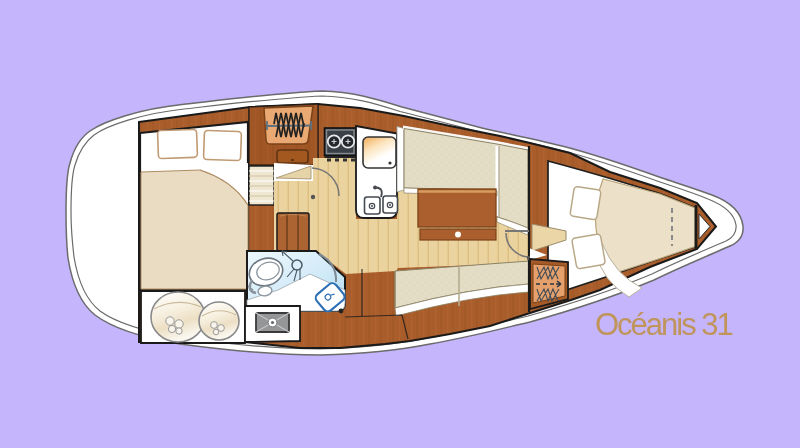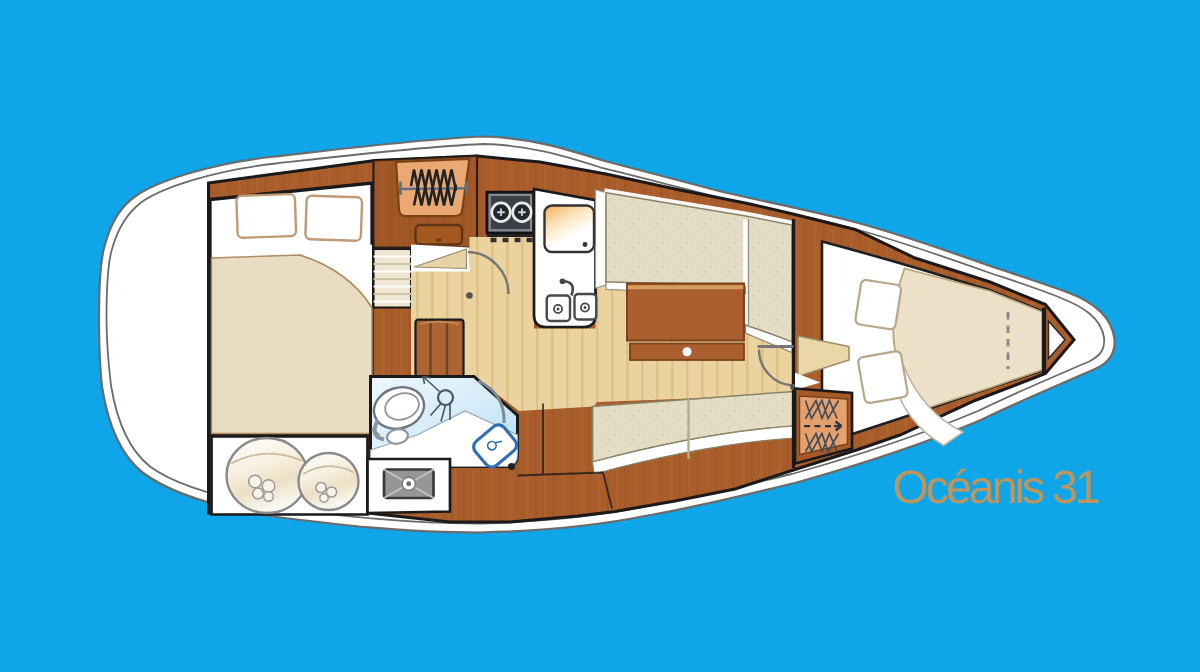--- a/index.html
+++ b/index.html
@@ -1,16 +1,16 @@
 <!DOCTYPE html>
 <html><head>
 <meta charset="utf-8">
 <style>
 html,body{margin:0;padding:0;background:#ffffff;}
-#stage{position:relative;width:800px;height:448px;background:#0ea5e9;overflow:hidden;font-family:"Liberation Sans",sans-serif;}
+#stage{position:relative;width:800px;height:448px;background:#c4b5fd;overflow:hidden;font-family:"Liberation Sans",sans-serif;}
 </style>
 </head>
 <body>
 <div id="stage">
 <svg width="800" height="448" viewBox="0 0 800 448" xmlns="http://www.w3.org/2000/svg">
 <defs>
 <linearGradient id="bathblue" x1="0" y1="0" x2="1" y2="1">
  <stop offset="0" stop-color="#eef8fd"></stop>
  <stop offset="0.55" stop-color="#d3ebf8"></stop>
  <stop offset="1" stop-color="#b0dbf0"></stop>

